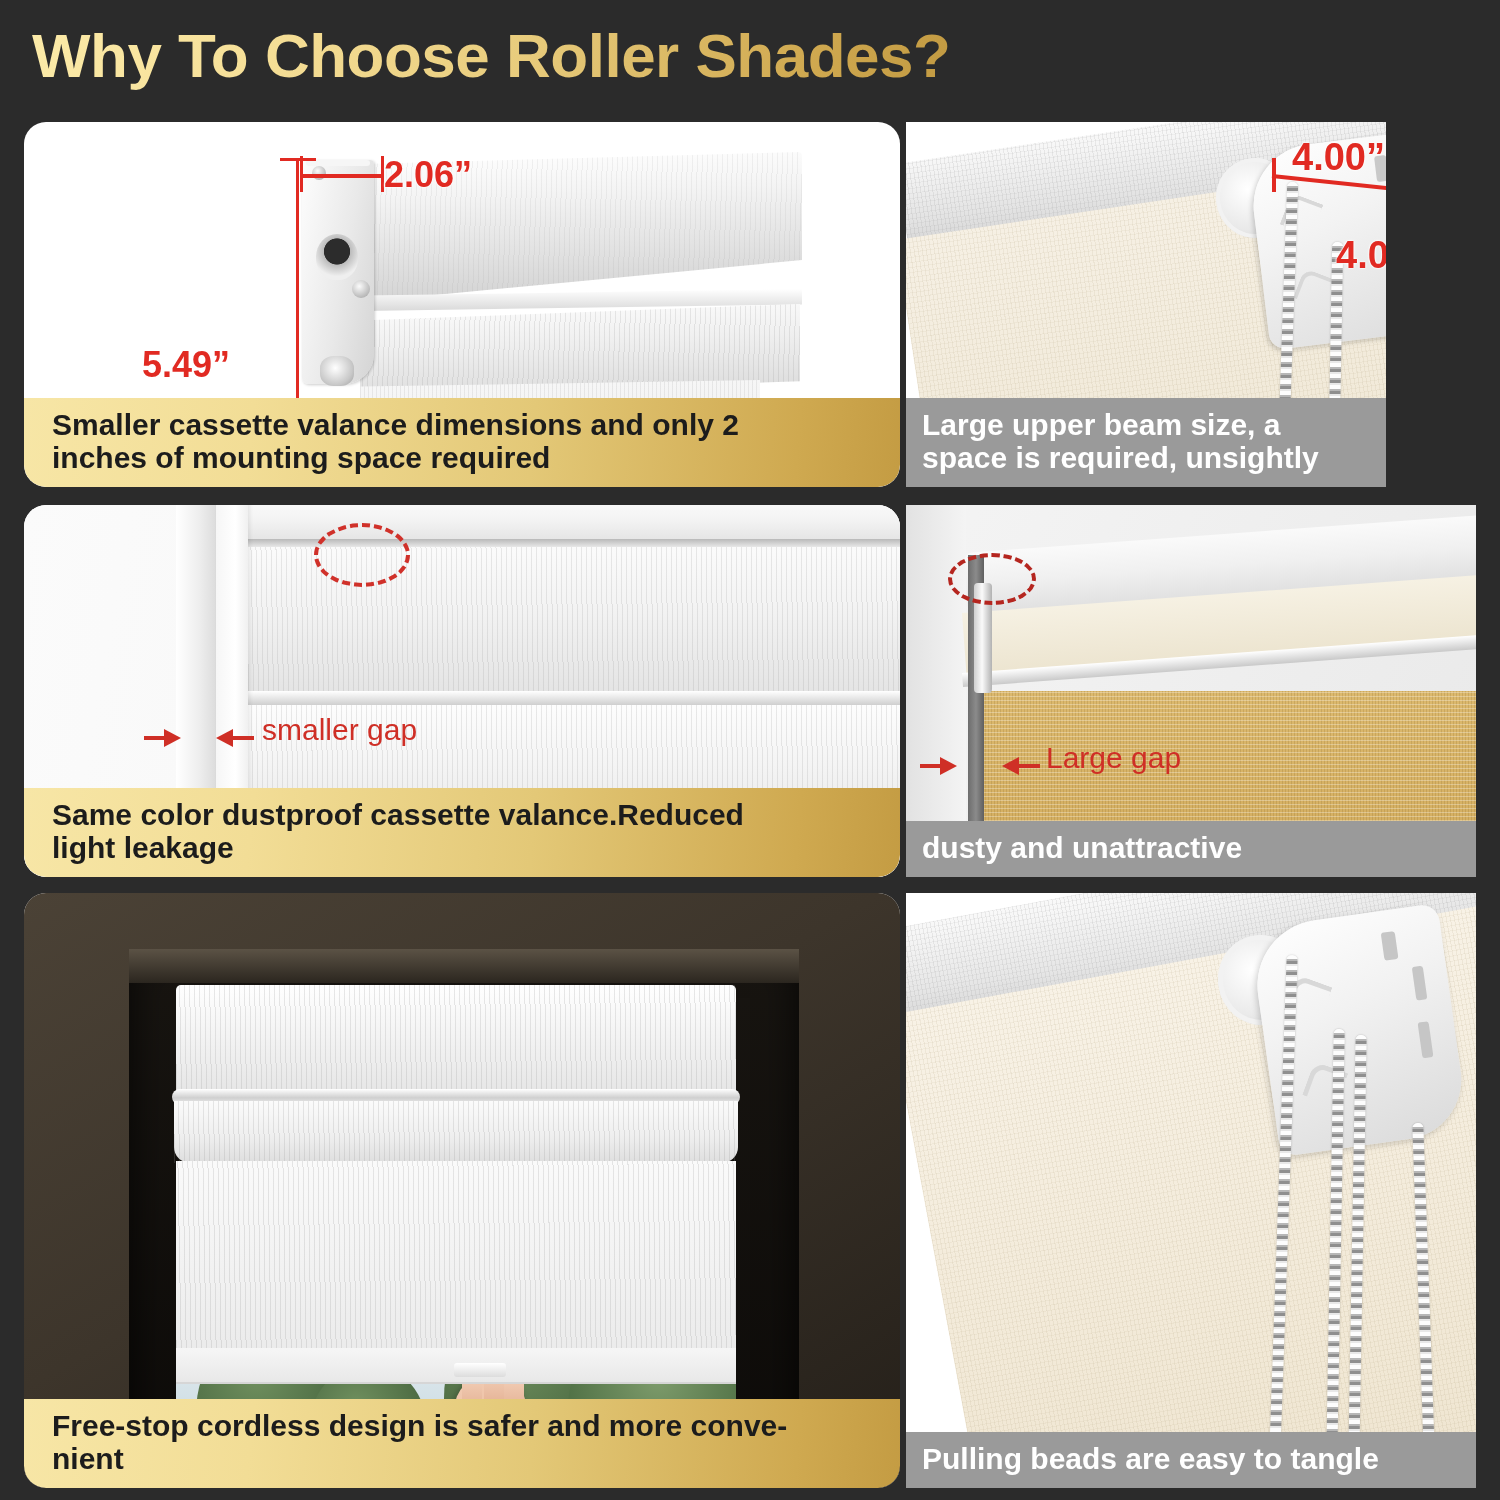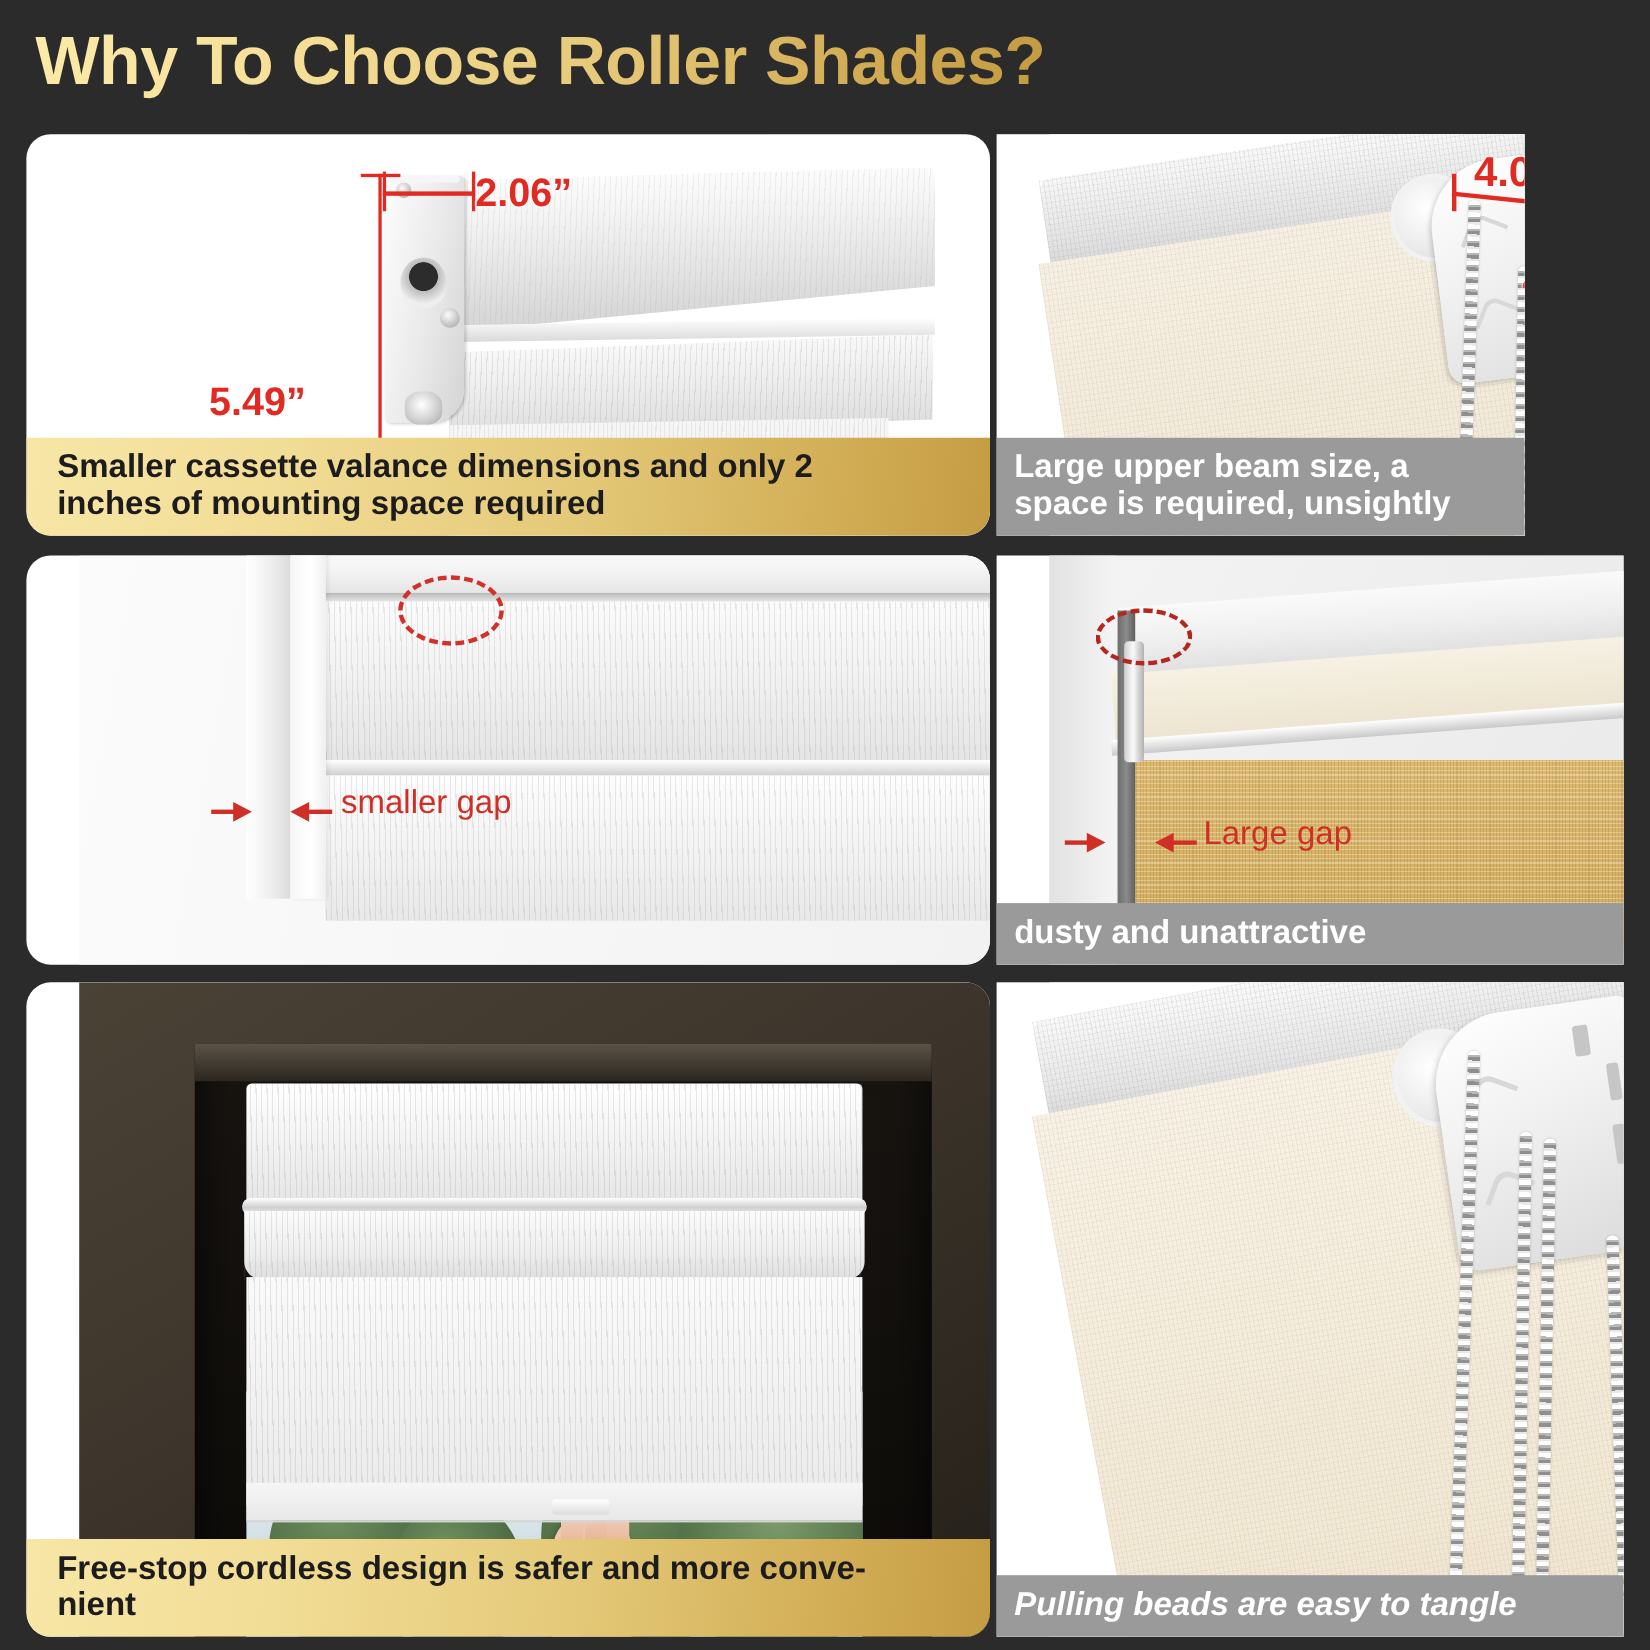--- a/index.html
+++ b/index.html
@@ -36,23 +36,23 @@
   .panel{ position:absolute; overflow:hidden; }
   .panel.good{ border-radius:22px; background:#ffffff; }
   .panel.bad{ border-radius:0; background:#ffffff; }
 
   
   #p1{ left:24px;  top:10px;   width:876px; height:365px; }
   #p2{ left:906px; top:10px;   width:480px; height:365px; }
   #p3{ left:24px;  top:393px;  width:876px; height:372px; }
   #p4{ left:906px; top:393px;  width:570px; height:372px; }
   #p5{ left:24px;  top:781px;  width:876px; height:595px; }
-  #p6{ left:906px; top:781px;  width:570px; height:595px;font-style:italic; }
-
-  .photo{ position:absolute; inset:0;margin-left:48px; }
+  #p6{ left:906px; top:781px;  width:570px; height:595px; }
+
+  .photo{ position:absolute; inset:0; }
 
   
   .caption{
     position:absolute; left:0; right:0; bottom:0;
     padding:10px 14px 12px 16px;
     font-size:30px; font-weight:bold; line-height:1.12;
   }
   .caption.gold{
     background:linear-gradient(95deg,#f7e6a6 0%,#f2dd96 26%,#e3c877 58%,#cfa950 88%,#c49c43 100%);
     color:#1c1c1c;
@@ -482,20 +482,24 @@
 
       <div class="gaparrow" style="left:120px;top:224px;">
         <span class="arrow-tail" style="left:0;top:7px;width:22px;"></span>
         <span class="arrow-r" style="left:20px;top:0;"></span>
         <span class="arrow-l" style="left:72px;top:0;"></span>
         <span class="arrow-tail" style="left:88px;top:7px;width:22px;"></span>
       </div>
       <div class="gaplabel" style="left:238px;top:208px;">smaller gap</div>
     </div>
 
+    <div class="caption gold">
+      <span class="ln">Same color dustproof cassette valance.Reduced</span>
+      <span class="ln">light leakage</span>
+    </div>
   </div>
 
   <div class="panel bad" id="p4">
     <div class="photo">
       <div class="p4-bg"></div>
       <div class="p4-wall"></div>
       <div class="p4-roll"></div>
       <div class="p4-valance"></div>
       <div class="p4-bar"></div>
       <div class="p4-fab">

